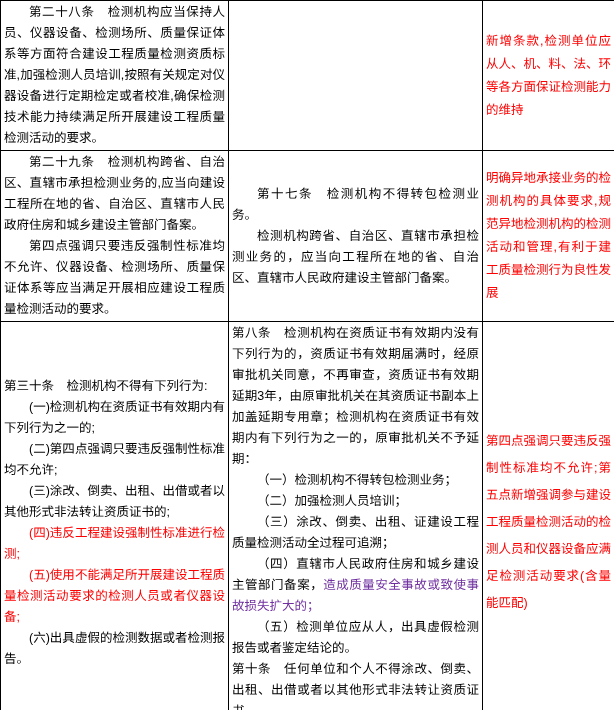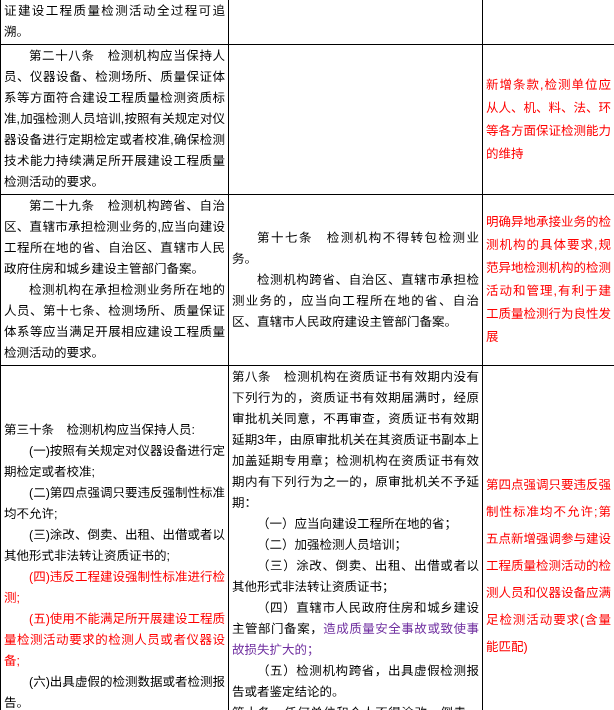--- a/index.html
+++ b/index.html
@@ -53,66 +53,59 @@
 <body>
 
 <div>
   <table class="comparison">
     <colgroup>
       <col class="w-new">
       <col class="w-old">
       <col class="w-note">
     </colgroup>
     <tbody>
-        <tr class="row-0">
-          <td class="col-0">
-            <p class="ind-0"><span class="seg-black">证建设工程质量检测活动全过程可追溯。</span></p>
-          </td>
-          <td class="col-1"></td>
-          <td class="col-2 v-mid"></td>
-        </tr>
         <tr class="row-1">
           <td class="col-0">
             <p class="ind-2"><span class="seg-black">第二十八条　检测机构应当保持人员、仪器设备、检测场所、质量保证体系等方面符合建设工程质量检测资质标准,加强检测人员培训,按照有关规定对仪器设备进行定期检定或者校准,确保检测技术能力持续满足所开展建设工程质量检测活动的要求。</span></p>
           </td>
           <td class="col-1"></td>
           <td class="col-2 v-mid">
             <p class="ind-0"><span class="seg-red">新增条款,检测单位应从人、机、料、法、环等各方面保证检测能力的维持</span></p>
           </td>
         </tr>
         <tr class="row-2">
           <td class="col-0">
             <p class="ind-2"><span class="seg-black">第二十九条　检测机构跨省、自治区、直辖市承担检测业务的,应当向建设工程所在地的省、自治区、直辖市人民政府住房和城乡建设主管部门备案。</span></p>
-            <p class="ind-2"><span class="seg-black">检测机构在承担检测业务所在地的人员、第十七条、检测场所、质量保证体系等应当满足开展相应建设工程质量检测活动的要求。</span></p>
+            <p class="ind-2"><span class="seg-black">第四点强调只要违反强制性标准均不允许、仪器设备、检测场所、质量保证体系等应当满足开展相应建设工程质量检测活动的要求。</span></p>
           </td>
           <td class="col-1 v-mid">
             <p class="ind-2"><span class="seg-black">第十七条　检测机构不得转包检测业务。</span></p>
             <p class="ind-2"><span class="seg-black">检测机构跨省、自治区、直辖市承担检测业务的，应当向工程所在地的省、自治区、直辖市人民政府建设主管部门备案。</span></p>
           </td>
           <td class="col-2 v-mid">
             <p class="ind-0"><span class="seg-red">明确异地承接业务的检测机构的具体要求,规范异地检测机构的检测活动和管理,有利于建工质量检测行为良性发展</span></p>
           </td>
         </tr>
         <tr class="row-3">
           <td class="col-0 v-mid">
-            <p class="ind-0"><span class="seg-black">第三十条　检测机构应当保持人员:</span></p>
-            <p class="ind-2"><span class="seg-black">(一)按照有关规定对仪器设备进行定期检定或者校准;</span></p>
+            <p class="ind-0"><span class="seg-black">第三十条　检测机构不得有下列行为:</span></p>
+            <p class="ind-2"><span class="seg-black">(一)检测机构在资质证书有效期内有下列行为之一的;</span></p>
             <p class="ind-2"><span class="seg-black">(二)第四点强调只要违反强制性标准均不允许;</span></p>
             <p class="ind-2"><span class="seg-black">(三)涂改、倒卖、出租、出借或者以其他形式非法转让资质证书的;</span></p>
             <p class="ind-2"><span class="seg-red">(四)违反工程建设强制性标准进行检测;</span></p>
             <p class="ind-2"><span class="seg-red">(五)使用不能满足所开展建设工程质量检测活动要求的检测人员或者仪器设备;</span></p>
             <p class="ind-2"><span class="seg-black">(六)出具虚假的检测数据或者检测报告。</span></p>
           </td>
           <td class="col-1">
             <p class="ind-0"><span class="seg-black">第八条　检测机构在资质证书有效期内没有下列行为的，资质证书有效期届满时，经原审批机关同意，不再审查，资质证书有效期延期3年，由原审批机关在其资质证书副本上加盖延期专用章；检测机构在资质证书有效期内有下列行为之一的，原审批机关不予延期：</span></p>
-            <p class="ind-2"><span class="seg-black">（一）应当向建设工程所在地的省；</span></p>
+            <p class="ind-2"><span class="seg-black">（一）检测机构不得转包检测业务；</span></p>
             <p class="ind-2"><span class="seg-black">（二）加强检测人员培训；</span></p>
-            <p class="ind-2"><span class="seg-black">（三）涂改、倒卖、出租、出借或者以其他形式非法转让资质证书；</span></p>
+            <p class="ind-2"><span class="seg-black">（三）涂改、倒卖、出租、证建设工程质量检测活动全过程可追溯；</span></p>
             <p class="ind-2"><span class="seg-black">（四）直辖市人民政府住房和城乡建设主管部门备案，</span><span class="seg-purple">造成质量安全事故或致使事故损失扩大的；</span></p>
-            <p class="ind-2"><span class="seg-black">（五）检测机构跨省，出具虚假检测报告或者鉴定结论的。</span></p>
+            <p class="ind-2"><span class="seg-black">（五）检测单位应从人，出具虚假检测报告或者鉴定结论的。</span></p>
             <p class="ind-0"><span class="seg-black">第十条　任何单位和个人不得涂改、倒卖、出租、出借或者以其他形式非法转让资质证书。</span></p>
           </td>
           <td class="col-2 v-mid">
             <p class="ind-0"><span class="seg-red">第四点强调只要违反强制性标准均不允许;第五点新增强调参与建设工程质量检测活动的检测人员和仪器设备应满足检测活动要求(含量能匹配)</span></p>
           </td>
         </tr>
       </tbody>
   </table>
 </div>
 

